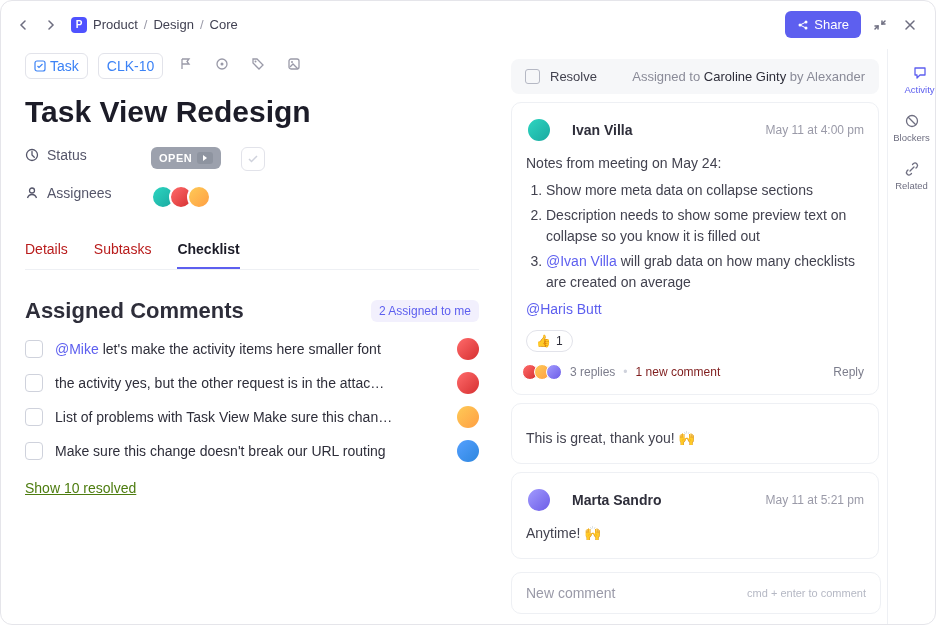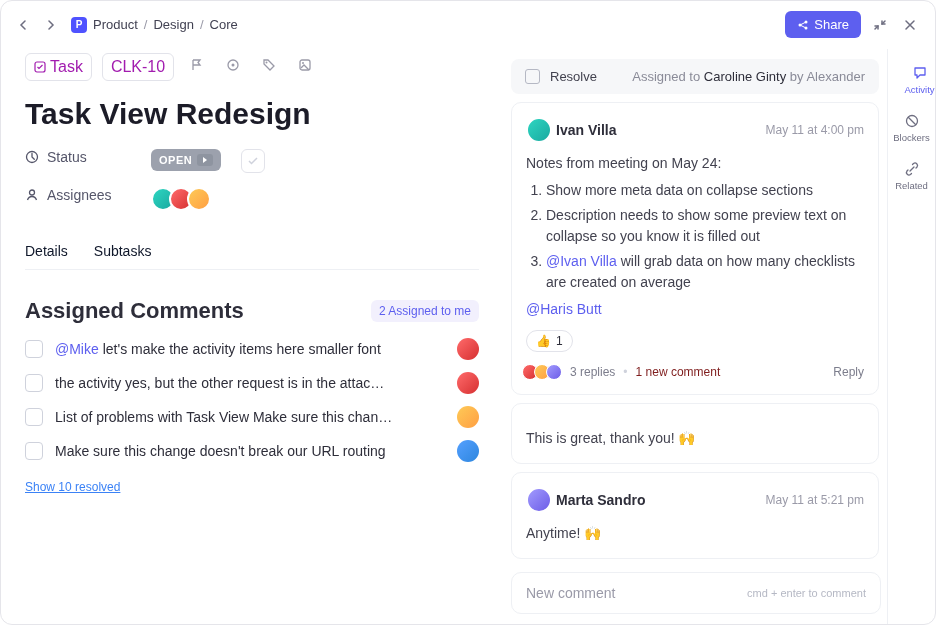--- a/index.html
+++ b/index.html
@@ -15,55 +15,55 @@
 .share-btn { background: #5d5fef; color: #fff; border: none; border-radius: 6px; padding: 6px 12px; font-size: 13px; font-weight: 500; display: flex; align-items: center; gap: 5px; cursor: pointer; }
 .icon-btn { width: 22px; height: 22px; display: flex; align-items: center; justify-content: center; color: #6e6e80; cursor: pointer; }
 .body { display: flex; flex: 1; min-height: 0; }
 .main { flex: 1; padding: 4px 24px 24px 24px; overflow-y: auto; }
 .activity { width: 384px; padding: 10px 6px 10px 8px; display: flex; flex-direction: column; min-height: 0; }
 .rail { width: 48px; border-left: 1px solid #eef0f4; display: flex; flex-direction: column; align-items: center; padding-top: 12px; gap: 10px; }
 .rail-item { display: flex; flex-direction: column; align-items: center; gap: 3px; font-size: 9.5px; color: #6e6e80; cursor: pointer; padding: 4px 0;}
 .rail-item.active { color: #5d5fef; margin-left: 16px; }
 .rail-item svg { width: 16px; height: 16px; }
 .chips { display: flex; align-items: center; gap: 10px; }
-.chip { display: flex; align-items: center; gap: 4px; font-size: 16px; padding: 4px 8px; border: 1px solid #e2e3ea; border-radius: 6px; color: #a21caf; }
+.chip { display: flex; align-items: center; gap: 4px; font-size: 14px; padding: 4px 8px; border: 1px solid #e2e3ea; border-radius: 6px; color: #3b82f6; }
 .chip-icon { color: #9a9aa8; padding: 4px 6px; border-radius: 6px; cursor:pointer;}
 .title { font-size: 30px; font-weight: 700; margin: 16px 0 18px; color: #1c1c28; }
 .meta-row { display: flex; align-items: flex-start; gap: 14px; margin-bottom: 14px; font-size: 14px; color: #42424f; }
 .meta-label { width: 112px; display: flex; align-items: center; gap: 8px; color: #55566a; }
 .status-pill { background: #9ca1ad; color: #fff; font-size: 11px; font-weight: 600; padding: 5px 8px; border-radius: 6px; display: flex; align-items: center; gap: 5px; letter-spacing: .5px; }
 .status-arrow { background: #8e94a0; padding: 2px 4px; border-radius: 3px; display:flex; align-items:center;}
 .check-square { width: 24px; height: 24px; border: 1px solid #e2e3ea; border-radius: 6px; display: flex; align-items: center; justify-content: center; color: #cfd2dc; margin-left:6px;}
 .avatars { display: flex; }
 .avatar { width: 24px; height: 24px; border-radius: 50%; border: 2px solid #fff; margin-left: -6px; background-size: cover; }
 .avatar:first-child { margin-left: 0; }
 .av-teal { background: linear-gradient(135deg,#2dd6c1,#1aa9a0); }
 .av-red { background: linear-gradient(135deg,#ff6b6b,#d63031); }
 .av-orange { background: linear-gradient(135deg,#feca57,#ff9f43); }
 .av-purple { background: linear-gradient(135deg,#a29bfe,#6c5ce7); }
 .av-blue { background: linear-gradient(135deg,#54a0ff,#2e86de); }
 .tabs { display: flex; gap: 26px; border-bottom: 1px solid #eef0f4; margin-top: 22px; }
-.tab { padding: 10px 0; font-size: 14px; color: #0f172a; cursor: pointer; }
+.tab { padding: 10px 0; font-size: 14px; color: #b91c1c; cursor: pointer; }
 .tab.active { color: #1c1c28; font-weight: 600; border-bottom: 2px solid #5d5fef; }
 .section-head { display: flex; align-items: center; justify-content: space-between; margin-top: 28px; }
 .section-title { font-size: 22px; font-weight: 600; }
 .badge { background: #f2f0fd; color: #5d5fef; font-size: 12px; padding: 4px 8px; border-radius: 6px; }
 .clist { margin-top: 14px; display: flex; flex-direction: column; gap: 12px; }
 .crow { display: flex; align-items: center; gap: 12px; }
 .cbox { width: 18px; height: 18px; border: 1.5px solid #cfd2dc; border-radius: 4px; cursor: pointer; flex-shrink: 0; }
 .ctext { flex: 1; font-size: 14px; color: #2e2e3a; white-space: nowrap; overflow: hidden; text-overflow: ellipsis; }
 .mention { color: #5d5fef; }
 .cavatar { width: 22px; height: 22px; border-radius: 50%; flex-shrink: 0; }
-.showlink { margin-top: 18px; font-size: 12px; text-decoration: underline; color: #3b82f6; cursor: pointer; display: inline-block; }
+.showlink { margin-top: 18px; font-size: 14px; text-decoration: underline; color: #4d7c0f; cursor: pointer; display: inline-block; }
 .resolve-bar { background: #f6f7f9; border-radius: 8px; padding: 10px 14px; display: flex; align-items: center; font-size: 13px; color: #42424f; }
 .rb-check { width: 15px; height: 15px; border: 1.5px solid #b5b8c4; border-radius: 3px; margin-right: 10px; }
 .assigned-text { color: #8a8b98; }
 .assigned-text .name { color: #2e2e3a; font-weight: 500; }
 .thread { border: 1px solid #eef0f4; border-radius: 10px; padding: 14px; margin-top: 8px; font-size: 14px; }
-.t-head { display: flex; align-items: center; gap: 4px; }
+.t-head { display: flex; align-items: center; gap: 20px; }
 .t-name { font-weight: 600; color:#2e2e3a;}
 .t-time { margin-left: auto; font-size: 12px; color: #9a9aa8; }
 .t-body { margin-top: 10px; color: #42424f; line-height: 1.5; }
 .t-body ol { padding-left: 20px; margin: 6px 0; }
 .t-body li { margin: 4px 0; }
 .reaction { display: inline-flex; align-items: center; gap: 5px; border: 1px solid #e2e3ea; border-radius: 14px; padding: 3px 9px; font-size: 12px; margin-top: 10px; cursor: pointer; }
 .t-foot { display: flex; align-items: center; gap: 8px; margin-top: 12px; font-size: 12px; color: #7c7d8c; }
 .mini-avs { display: flex; }
 .mini-avs .avatar { width: 16px; height: 16px; border-width: 1px; margin-left: -4px; }
 .reply { margin-left: auto; cursor: pointer; }
@@ -185,20 +185,21 @@
         <div class="avatars">
           <div class="avatar av-teal"></div>
           <div class="avatar av-red"></div>
           <div class="avatar av-orange"></div>
         </div>
       </div>
 
       <div class="tabs">
         <div class="tab">Details</div>
         <div class="tab">Subtasks</div>
+        <div class="tab active">Checklist</div>
       </div>
 
       <div class="section-head">
         <div class="section-title">Assigned Comments</div>
         <div class="badge">2 Assigned to me</div>
       </div>
 
       <div class="clist">
         <div class="crow">
           <div class="cbox"></div>

